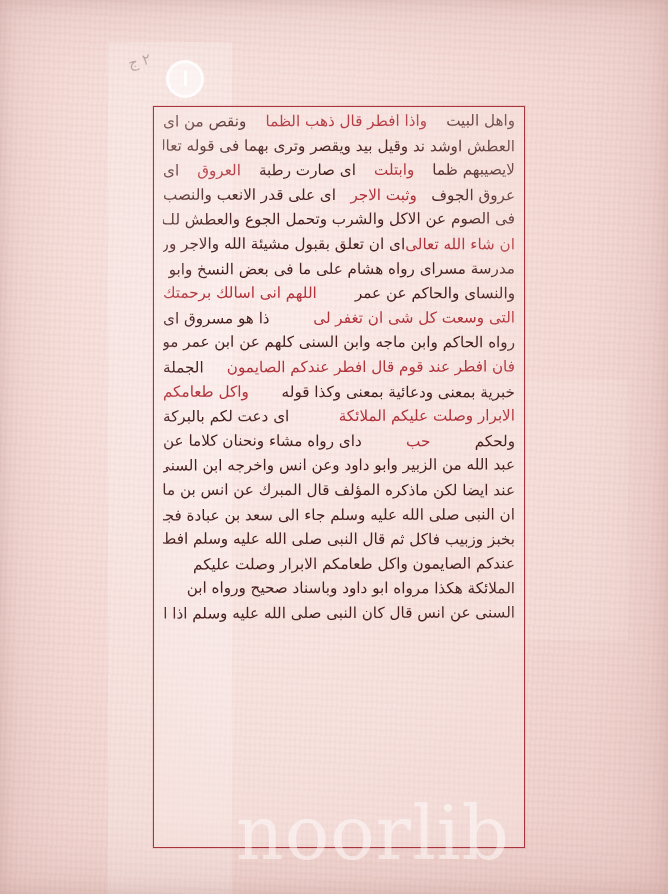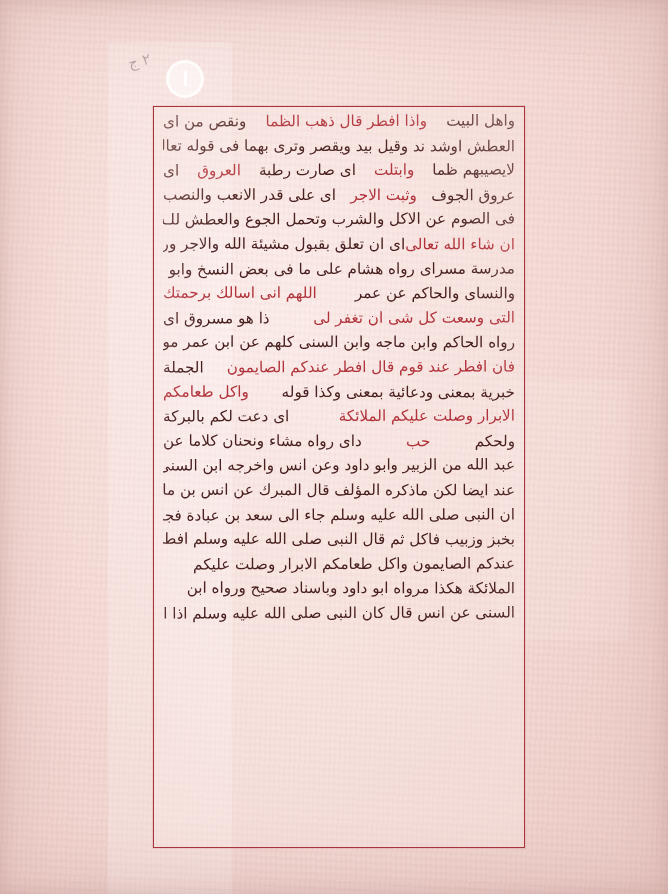--- a/index.html
+++ b/index.html
@@ -262,13 +262,14 @@
           <span class="seg-black">الملائكة هكذا مرواه ابو داود وباسناد صحيح ورواه ابن</span>
         </div>
         <div class="line">
           <span class="seg-black">السنى عن انس قال كان النبى صلى الله عليه وسلم اذا افطر</span>
         </div>
       </div>
     <div id="ink-blur"></div>
   </div>
 
   <div id="edge-shade"></div>
+  <div id="wm-text">noorlib</div>
 </div>
 
 </body></html>

